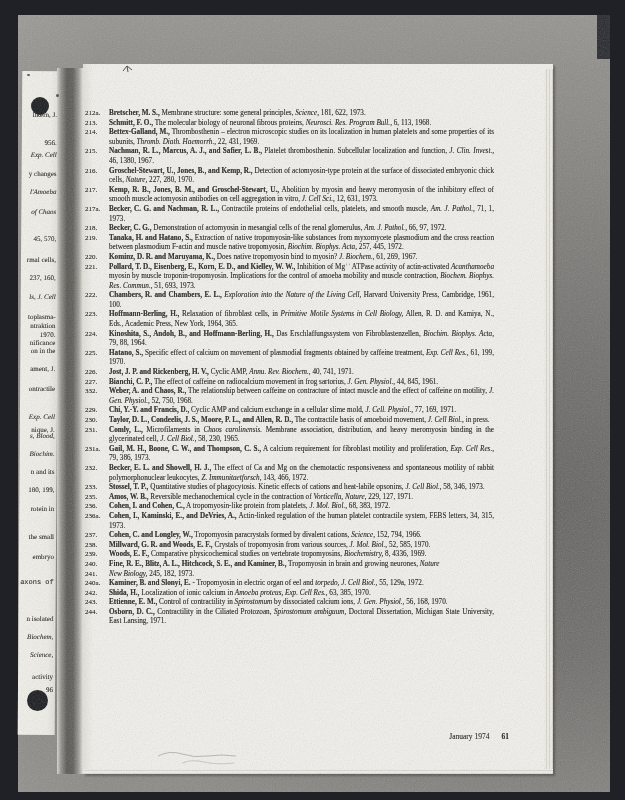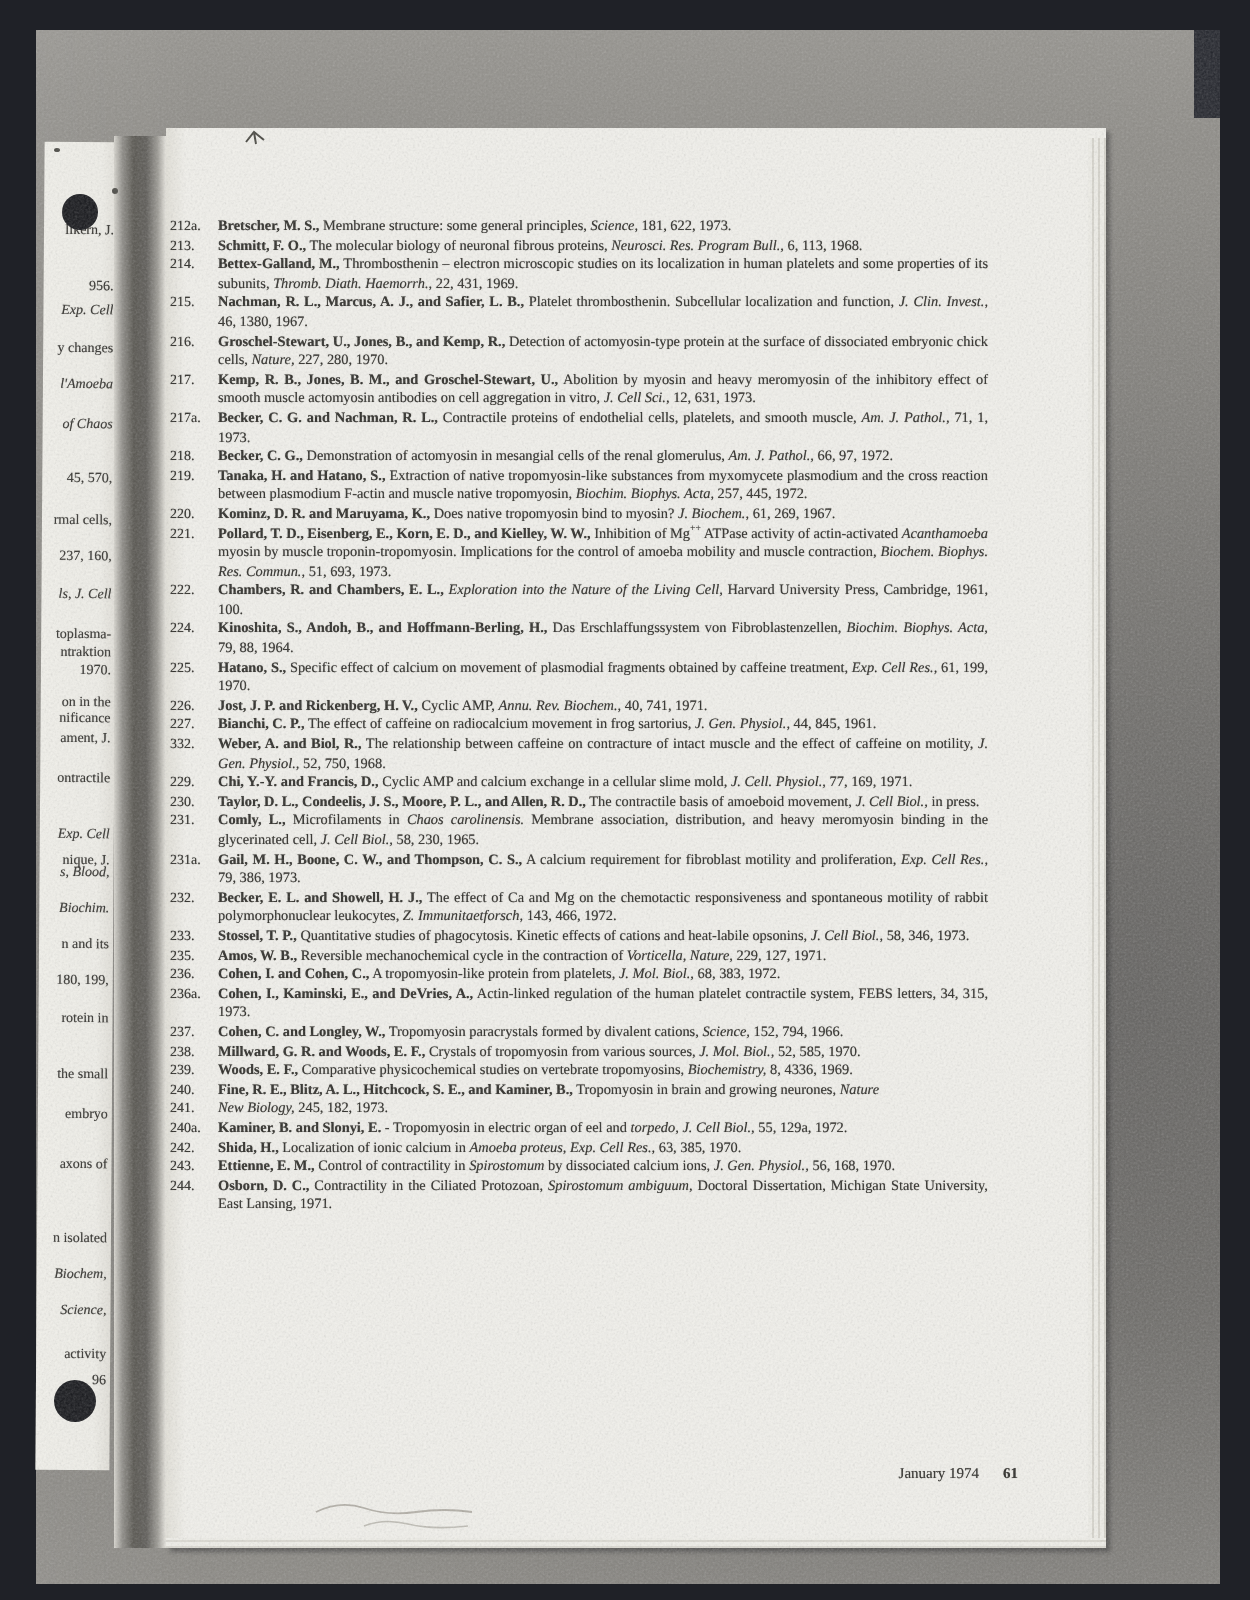--- a/index.html
+++ b/index.html
@@ -63,34 +63,34 @@
       <div class="frag" style="top: 99px;">y changes</div>
       <div class="frag i" style="top: 117px;">l'Amoeba</div>
       <div class="frag i" style="top: 137px;">of Chaos</div>
       <div class="frag" style="top: 164px;">45, 570,</div>
       <div class="frag" style="top: 185px;">rmal cells,</div>
       <div class="frag" style="top: 203px;">237, 160,</div>
       <div class="frag i" style="top: 222px;">ls, J. Cell</div>
       <div class="frag" style="top: 242px;">toplasma-</div>
       <div class="frag" style="top: 251px;">ntraktion</div>
       <div class="frag" style="top: 260px;">1970.</div>
-      <div class="frag" style="top: 268px; margin-top: 16px;">nificance</div>
+      <div class="frag" style="top: 268px;">nificance</div>
       <div class="frag" style="top: 276px;">on in the</div>
       <div class="frag" style="top: 294px;">ament, J.</div>
       <div class="frag" style="top: 314px;">ontractile</div>
       <div class="frag" style="top: 323px; margin-top: 32px;">nique, J.</div>
       <div class="frag i" style="top: 342px;">Exp. Cell</div>
       <div class="frag i" style="top: 361px;">s, Blood,</div>
       <div class="frag i" style="top: 379px;">Biochim.</div>
       <div class="frag" style="top: 397px;">n and its</div>
       <div class="frag" style="top: 415px;">180, 199,</div>
       <div class="frag" style="top: 434px;">rotein in</div>
       <div class="frag" style="top: 462px;">the small</div>
       <div class="frag" style="top: 482px;">embryo</div>
-      <div class="frag" style="top: 507px;">axons of</div>
+      <div class="frag" style="top: 507px; font-family: Liberation Mono, monospace;">axons of</div>
       <div class="frag" style="top: 544px;">n isolated</div>
       <div class="frag i" style="top: 562px;">Biochem,</div>
       <div class="frag i" style="top: 580px;">Science,</div>
       <div class="frag" style="top: 602px;">activity</div>
       <div class="frag" style="top: 615px;">96</div>
     </div>
 
   <div class="gutter"></div>
 
   <div class="page">
@@ -102,25 +102,26 @@
         <div class="ref"><span class="num">214.</span><span class="seg-b">Bettex-Galland, M.,</span><span class="seg-r"> Thrombosthenin – electron microscopic studies on its localization in human platelets and some properties of its subunits, </span><span class="seg-i">Thromb. Diath. Haemorrh.,</span><span class="seg-r"> 22, 431, 1969.</span></div>
         <div class="ref"><span class="num">215.</span><span class="seg-b">Nachman, R. L., Marcus, A. J., and Safier, L. B.,</span><span class="seg-r"> Platelet thrombosthenin. Subcellular localization and function, </span><span class="seg-i">J. Clin. Invest.,</span><span class="seg-r"> 46, 1380, 1967.</span></div>
         <div class="ref"><span class="num">216.</span><span class="seg-b">Groschel-Stewart, U., Jones, B., and Kemp, R.,</span><span class="seg-r"> Detection of actomyosin-type protein at the surface of dissociated embryonic chick cells, </span><span class="seg-i">Nature,</span><span class="seg-r"> 227, 280, 1970.</span></div>
         <div class="ref"><span class="num">217.</span><span class="seg-b">Kemp, R. B., Jones, B. M., and Groschel-Stewart, U.,</span><span class="seg-r"> Abolition by myosin and heavy meromyosin of the inhibitory effect of smooth muscle actomyosin antibodies on cell aggregation in vitro, </span><span class="seg-i">J. Cell Sci.,</span><span class="seg-r"> 12, 631, 1973.</span></div>
         <div class="ref"><span class="num">217a.</span><span class="seg-b">Becker, C. G. and Nachman, R. L.,</span><span class="seg-r"> Contractile proteins of endothelial cells, platelets, and smooth muscle, </span><span class="seg-i">Am. J. Pathol.,</span><span class="seg-r"> 71, 1, 1973.</span></div>
         <div class="ref"><span class="num">218.</span><span class="seg-b">Becker, C. G.,</span><span class="seg-r"> Demonstration of actomyosin in mesangial cells of the renal glomerulus, </span><span class="seg-i">Am. J. Pathol.,</span><span class="seg-r"> 66, 97, 1972.</span></div>
         <div class="ref"><span class="num">219.</span><span class="seg-b">Tanaka, H. and Hatano, S.,</span><span class="seg-r"> Extraction of native tropomyosin-like substances from myxomycete plasmodium and the cross reaction between plasmodium F-actin and muscle native tropomyosin, </span><span class="seg-i">Biochim. Biophys. Acta,</span><span class="seg-r"> 257, 445, 1972.</span></div>
         <div class="ref"><span class="num">220.</span><span class="seg-b">Kominz, D. R. and Maruyama, K.,</span><span class="seg-r"> Does native tropomyosin bind to myosin? </span><span class="seg-i">J. Biochem.,</span><span class="seg-r"> 61, 269, 1967.</span></div>
         <div class="ref"><span class="num">221.</span><span class="seg-b">Pollard, T. D., Eisenberg, E., Korn, E. D., and Kielley, W. W.,</span><span class="seg-r"> Inhibition of Mg</span><span class="seg-s">++</span><span class="seg-r"> ATPase activity of actin-activated </span><span class="seg-i">Acanthamoeba</span><span class="seg-r"> myosin by muscle troponin-tropomyosin. Implications for the control of amoeba mobility and muscle contraction, </span><span class="seg-i">Biochem. Biophys. Res. Commun.,</span><span class="seg-r"> 51, 693, 1973.</span></div>
         <div class="ref"><span class="num">222.</span><span class="seg-b">Chambers, R. and Chambers, E. L.,</span><span class="seg-r"> </span><span class="seg-i">Exploration into the Nature of the Living Cell,</span><span class="seg-r"> Harvard University Press, Cambridge, 1961, 100.</span></div>
+        <div class="ref"><span class="num">223.</span><span class="seg-b">Hoffmann-Berling, H.,</span><span class="seg-r"> Relaxation of fibroblast cells, in </span><span class="seg-i">Primitive Motile Systems in Cell Biology,</span><span class="seg-r"> Allen, R. D. and Kamiya, N., Eds., Academic Press, New York, 1964, 365.</span></div>
         <div class="ref"><span class="num">224.</span><span class="seg-b">Kinoshita, S., Andoh, B., and Hoffmann-Berling, H.,</span><span class="seg-r"> Das Erschlaffungssystem von Fibroblastenzellen, </span><span class="seg-i">Biochim. Biophys. Acta,</span><span class="seg-r"> 79, 88, 1964.</span></div>
         <div class="ref"><span class="num">225.</span><span class="seg-b">Hatano, S.,</span><span class="seg-r"> Specific effect of calcium on movement of plasmodial fragments obtained by caffeine treatment, </span><span class="seg-i">Exp. Cell Res.,</span><span class="seg-r"> 61, 199, 1970.</span></div>
         <div class="ref"><span class="num">226.</span><span class="seg-b">Jost, J. P. and Rickenberg, H. V.,</span><span class="seg-r"> Cyclic AMP, </span><span class="seg-i">Annu. Rev. Biochem.,</span><span class="seg-r"> 40, 741, 1971.</span></div>
         <div class="ref"><span class="num">227.</span><span class="seg-b">Bianchi, C. P.,</span><span class="seg-r"> The effect of caffeine on radiocalcium movement in frog sartorius, </span><span class="seg-i">J. Gen. Physiol.,</span><span class="seg-r"> 44, 845, 1961.</span></div>
-        <div class="ref"><span class="num">332.</span><span class="seg-b">Weber, A. and Biol, R.,</span><span class="seg-r"> The relationship between caffeine on contracture of intact muscle and the effect of caffeine on motility, </span><span class="seg-i">J. Gen. Physiol.,</span><span class="seg-r"> 52, 750, 1968.</span></div>
+        <div class="ref"><span class="num">332.</span><span class="seg-b">Weber, A. and Chaos, R.,</span><span class="seg-r"> The relationship between caffeine on contracture of intact muscle and the effect of caffeine on motility, </span><span class="seg-i">J. Gen. Physiol.,</span><span class="seg-r"> 52, 750, 1968.</span></div>
         <div class="ref"><span class="num">229.</span><span class="seg-b">Chi, Y.-Y. and Francis, D.,</span><span class="seg-r"> Cyclic AMP and calcium exchange in a cellular slime mold, </span><span class="seg-i">J. Cell. Physiol.,</span><span class="seg-r"> 77, 169, 1971.</span></div>
         <div class="ref"><span class="num">230.</span><span class="seg-b">Taylor, D. L., Condeelis, J. S., Moore, P. L., and Allen, R. D.,</span><span class="seg-r"> The contractile basis of amoeboid movement, </span><span class="seg-i">J. Cell Biol.,</span><span class="seg-r"> in press.</span></div>
         <div class="ref"><span class="num">231.</span><span class="seg-b">Comly, L.,</span><span class="seg-r"> Microfilaments in </span><span class="seg-i">Chaos carolinensis.</span><span class="seg-r"> Membrane association, distribution, and heavy meromyosin binding in the glycerinated cell, </span><span class="seg-i">J. Cell Biol.,</span><span class="seg-r"> 58, 230, 1965.</span></div>
         <div class="ref"><span class="num">231a.</span><span class="seg-b">Gail, M. H., Boone, C. W., and Thompson, C. S.,</span><span class="seg-r"> A calcium requirement for fibroblast motility and proliferation, </span><span class="seg-i">Exp. Cell Res.,</span><span class="seg-r"> 79, 386, 1973.</span></div>
         <div class="ref"><span class="num">232.</span><span class="seg-b">Becker, E. L. and Showell, H. J.,</span><span class="seg-r"> The effect of Ca and Mg on the chemotactic responsiveness and spontaneous motility of rabbit polymorphonuclear leukocytes, </span><span class="seg-i">Z. Immunitaetforsch,</span><span class="seg-r"> 143, 466, 1972.</span></div>
         <div class="ref"><span class="num">233.</span><span class="seg-b">Stossel, T. P.,</span><span class="seg-r"> Quantitative studies of phagocytosis. Kinetic effects of cations and heat-labile opsonins, </span><span class="seg-i">J. Cell Biol.,</span><span class="seg-r"> 58, 346, 1973.</span></div>
         <div class="ref"><span class="num">235.</span><span class="seg-b">Amos, W. B.,</span><span class="seg-r"> Reversible mechanochemical cycle in the contraction of </span><span class="seg-i">Vorticella, Nature,</span><span class="seg-r"> 229, 127, 1971.</span></div>
         <div class="ref"><span class="num">236.</span><span class="seg-b">Cohen, I. and Cohen, C.,</span><span class="seg-r"> A tropomyosin-like protein from platelets, </span><span class="seg-i">J. Mol. Biol.,</span><span class="seg-r"> 68, 383, 1972.</span></div>
         <div class="ref"><span class="num">236a.</span><span class="seg-b">Cohen, I., Kaminski, E., and DeVries, A.,</span><span class="seg-r"> Actin-linked regulation of the human platelet contractile system, FEBS letters, 34, 315, 1973.</span></div>
         <div class="ref"><span class="num">237.</span><span class="seg-b">Cohen, C. and Longley, W.,</span><span class="seg-r"> Tropomyosin paracrystals formed by divalent cations, </span><span class="seg-i">Science,</span><span class="seg-r"> 152, 794, 1966.</span></div>

